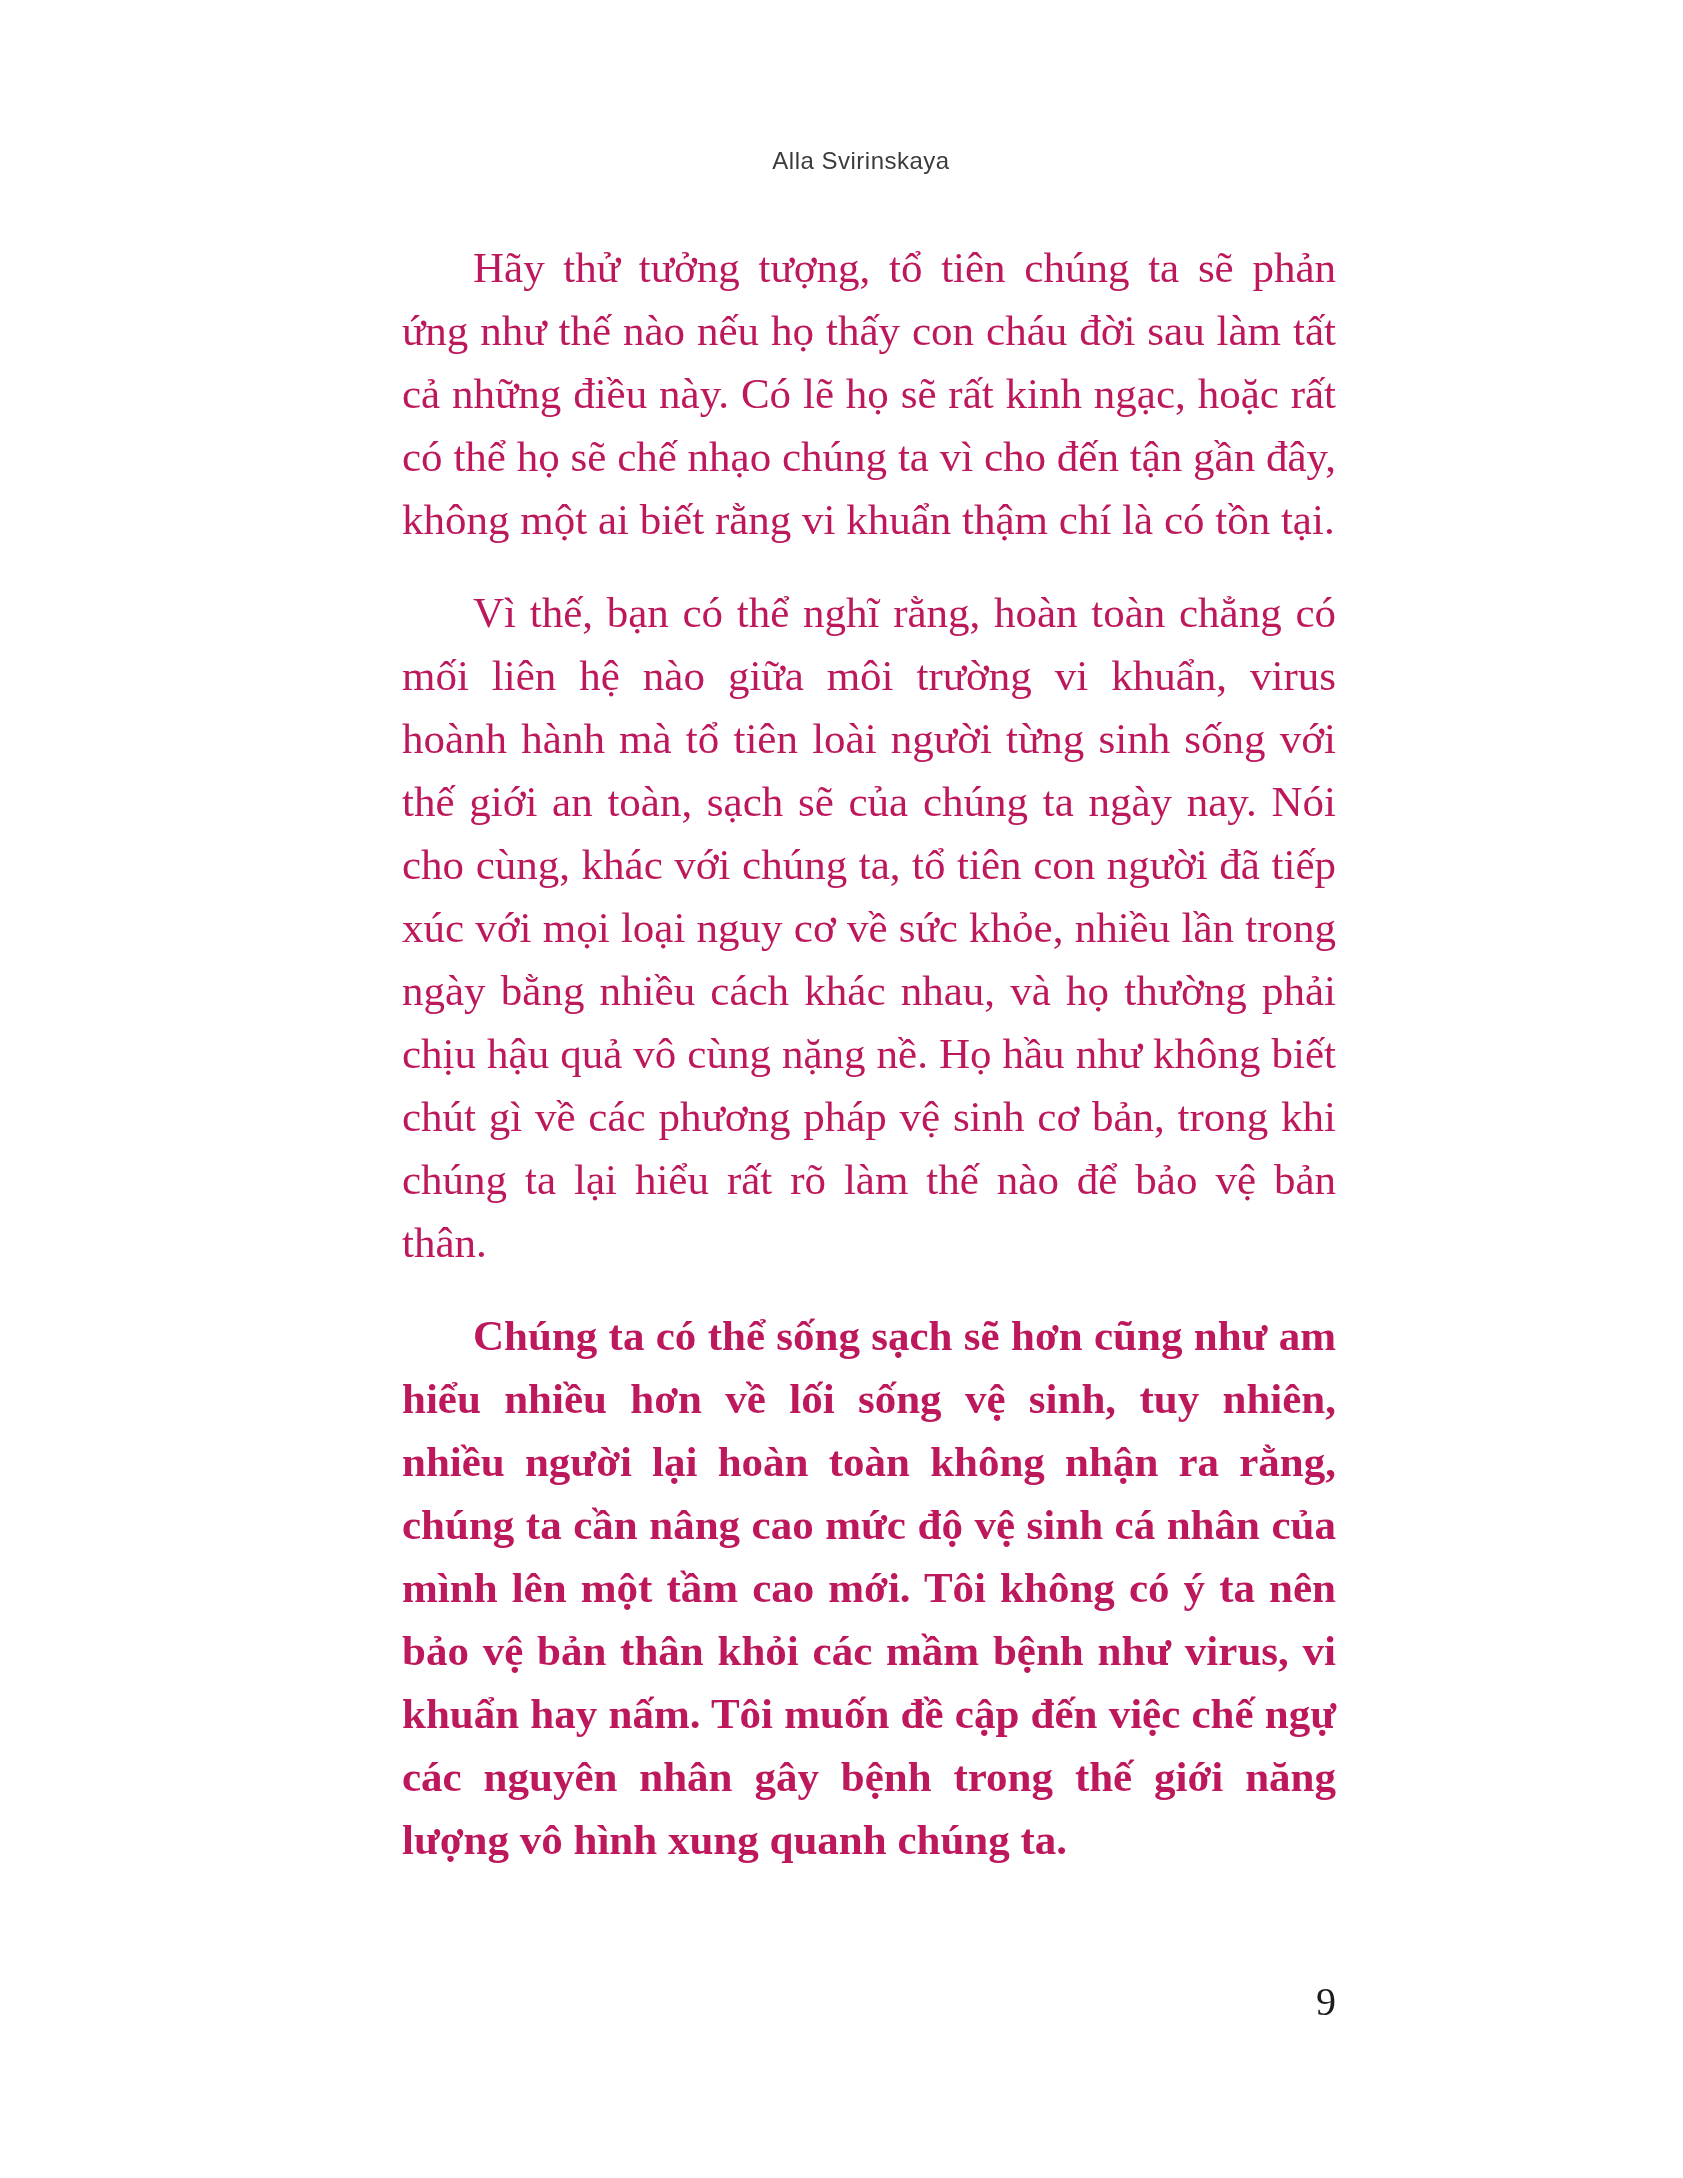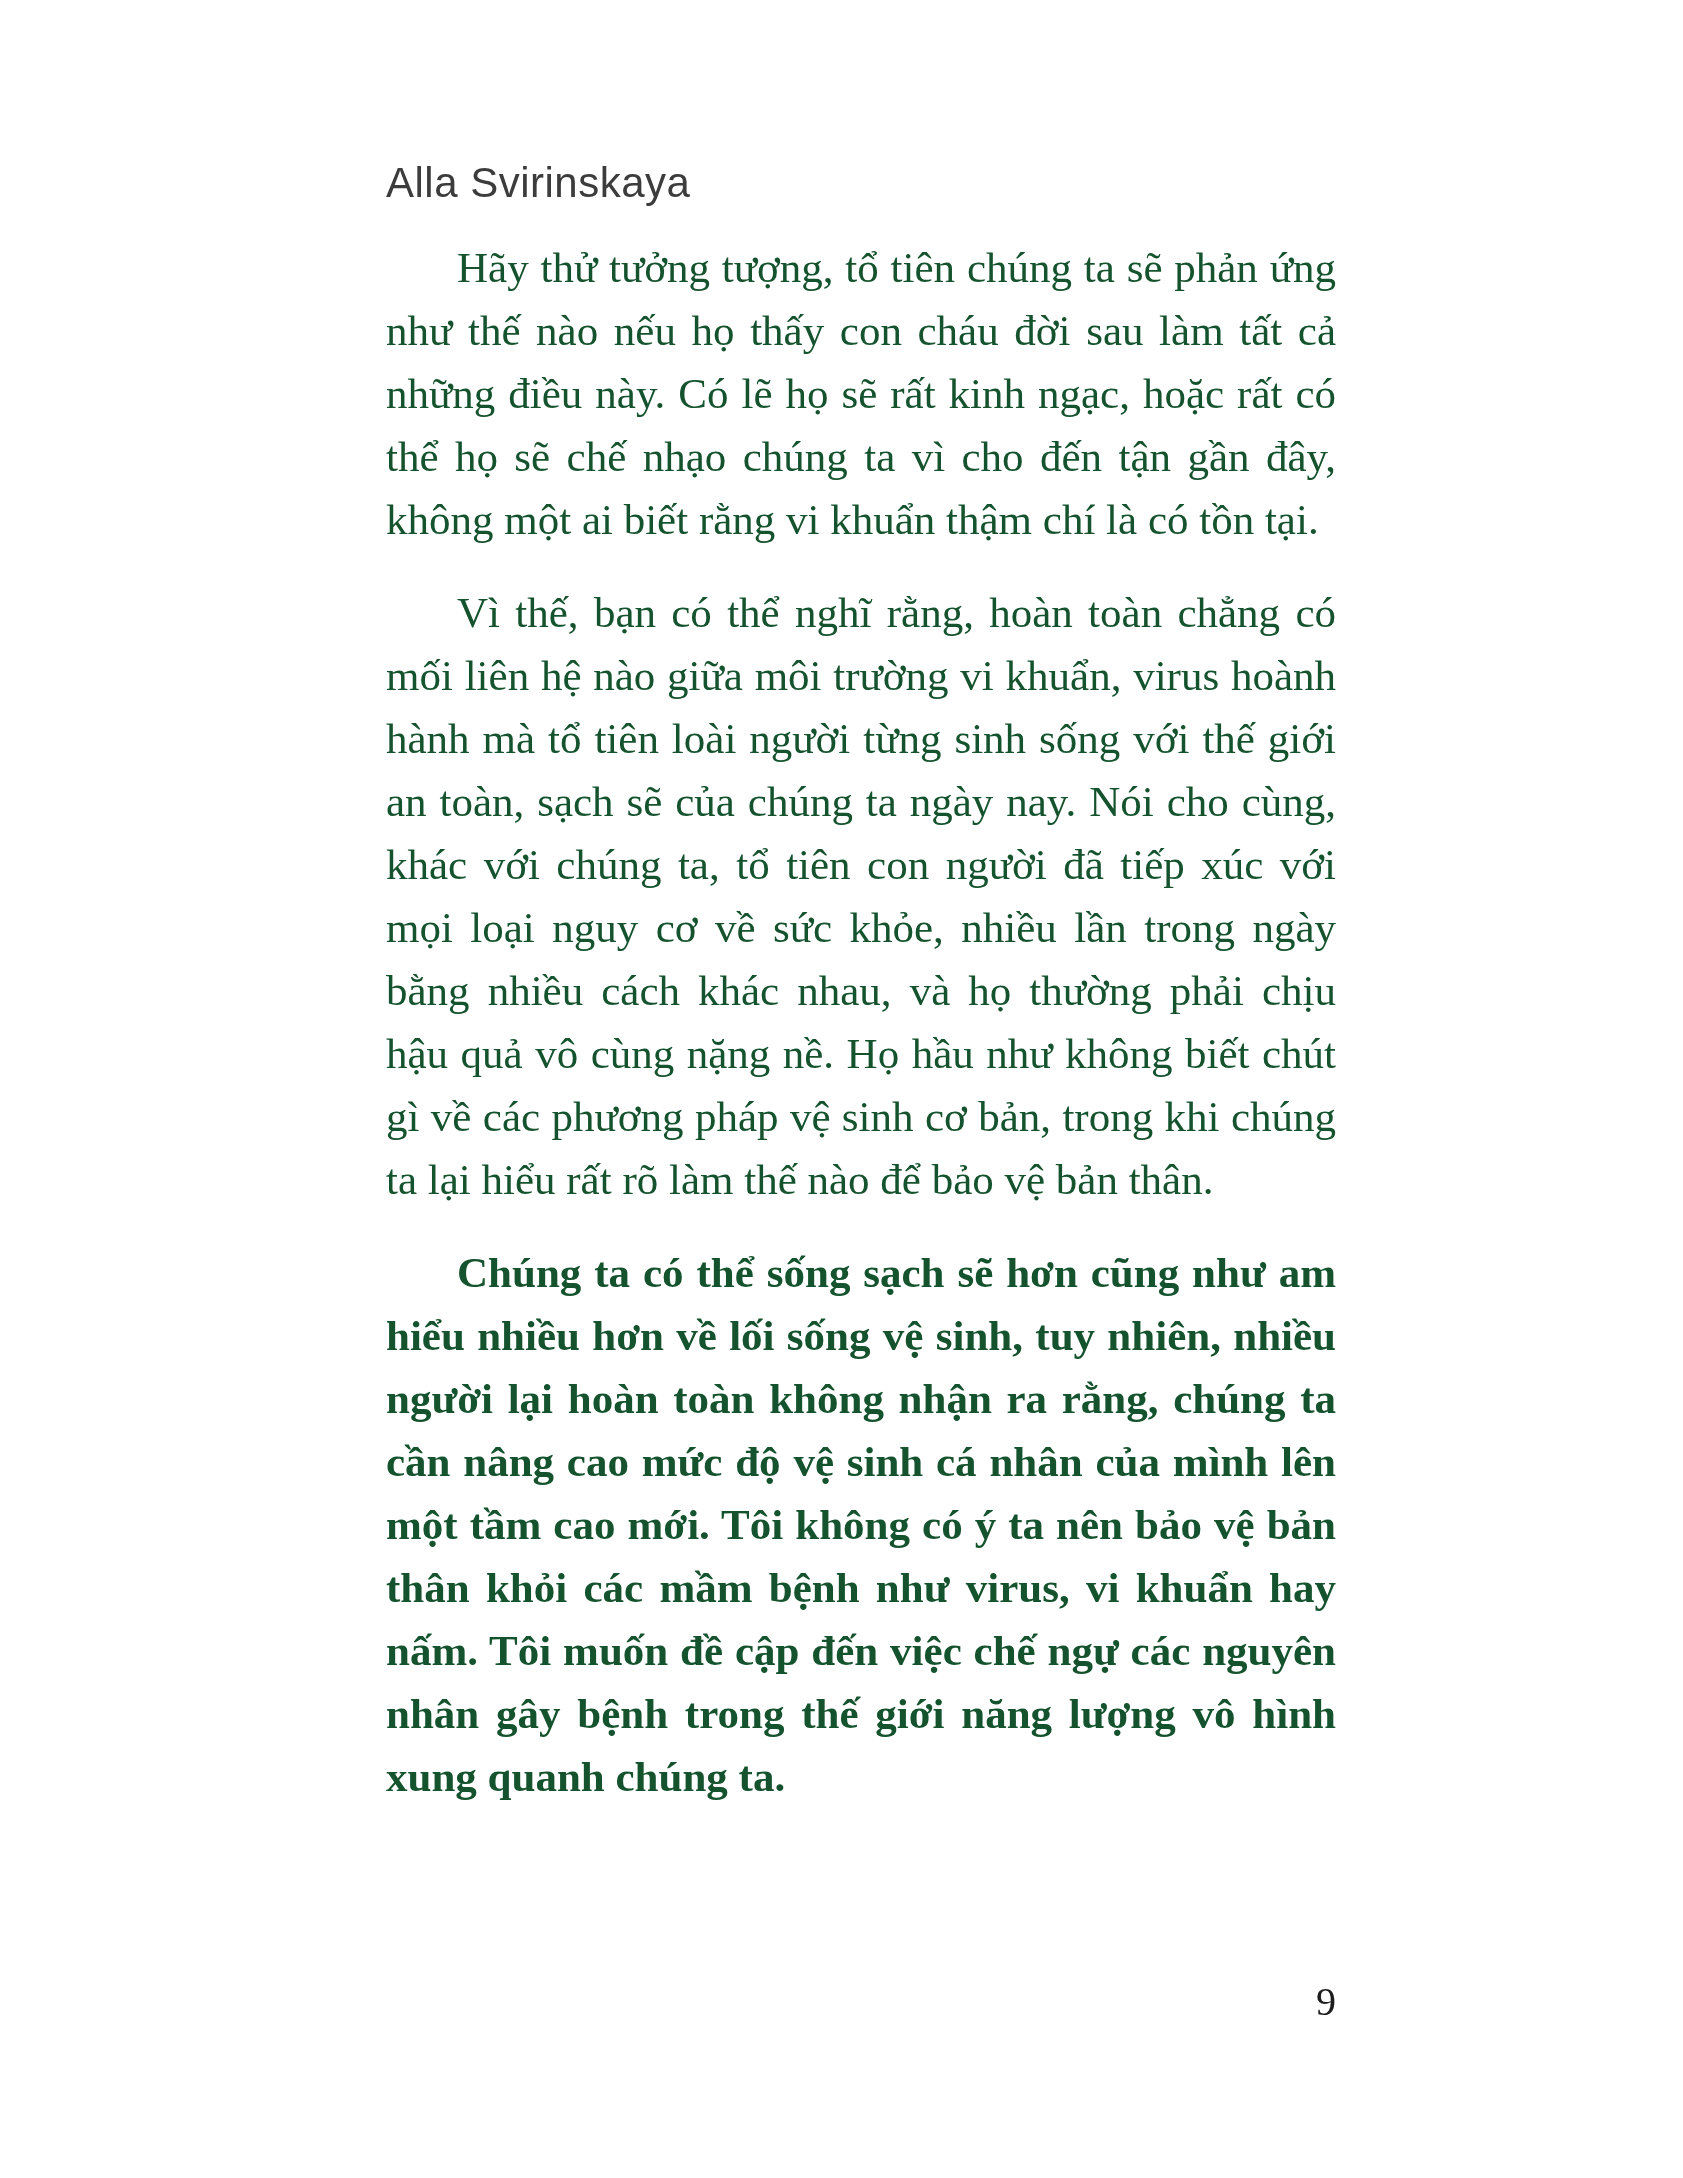--- a/index.html
+++ b/index.html
@@ -11,44 +11,44 @@
     position: relative;
     width: 1683px;
     height: 2178px;
     background: #ffffff;
     overflow: hidden;
     font-family: "Liberation Serif", serif;
     color: #1d1d1d;
   }
   .running-header {
     position: absolute;
-    top: 159px;
+    top: 147px;
     left: 386px;
     width: 950px;
-    text-align: left;
+    text-align: center;
     font-family: "Liberation Sans", sans-serif;
-    font-size: 42px;
+    font-size: 24px;
     font-weight: 400;
     letter-spacing: 0.5px;
     color: #3c3c3c;
   }
   .content {
     position: absolute;
     top: 236px;
     left: 386px;
     width: 950px;
   }
   .content p {
-    margin: 0 0 30px 0;
+    margin: 0 0 30px 16px;
     font-size: 43px;
     line-height: 63px;
     text-align: justify;
     text-indent: 71px;
     hyphens: none;
-    color: #14532d;
+    color: #be185d;
   }
   .content p:last-child {
     margin-bottom: 0;
     font-weight: bold;
   }
   .page-number {
     position: absolute;
     top: 1978px;
     left: 386px;
     width: 950px;

